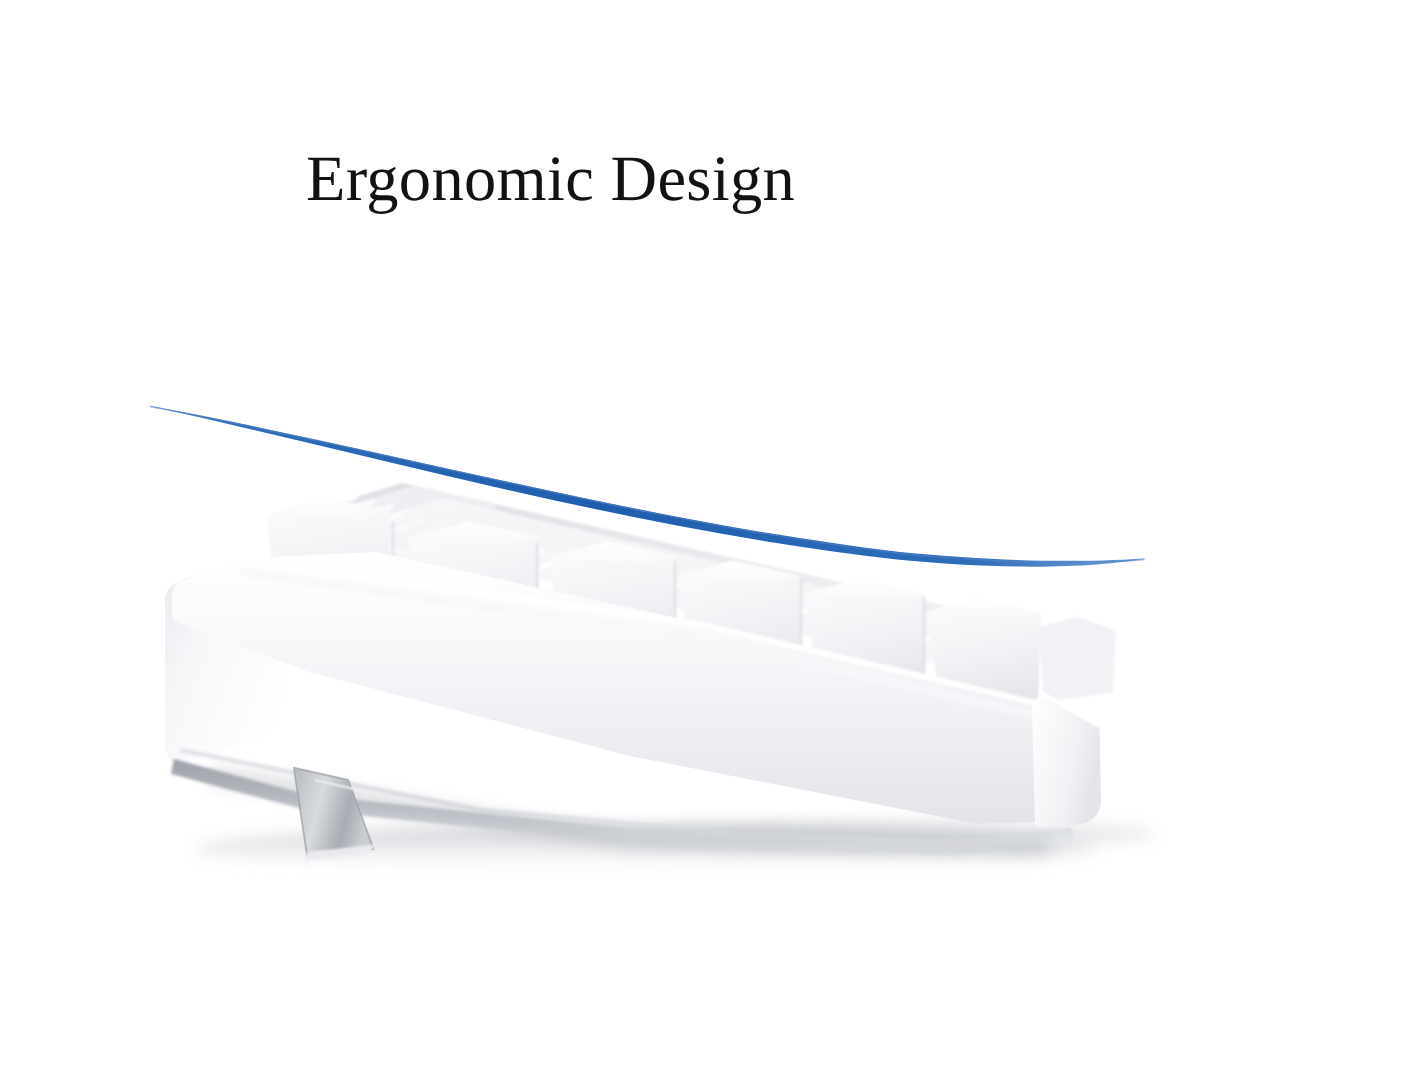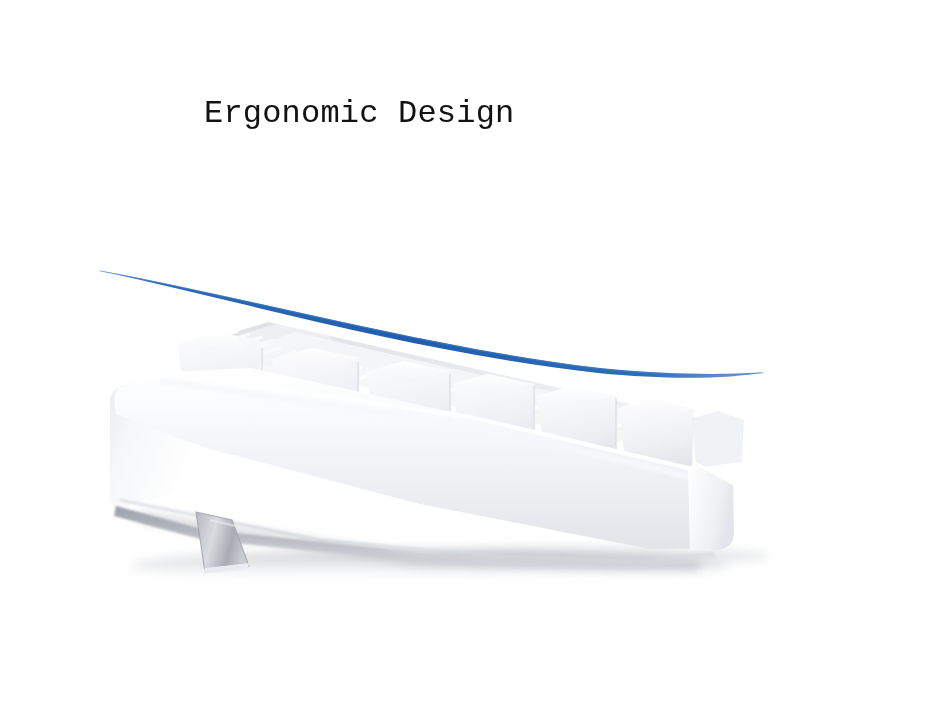--- a/index.html
+++ b/index.html
@@ -17,22 +17,22 @@
     height: 710px;
     background: #ffffff;
     overflow: hidden;
   }
 
   
   #headline {
     position: absolute;
     left: 204px;
     top: 98px;
-    font-family: Liberation Mono, monospace;
-    font-size: 32px;
+    font-family: Liberation Serif, serif;
+    font-size: 43px;
     font-weight: 400;
     letter-spacing: 0.2px;
     color: #121212;
     white-space: nowrap;
     line-height: 1.0;
   }
 
   
   #photo {
     position: absolute;

